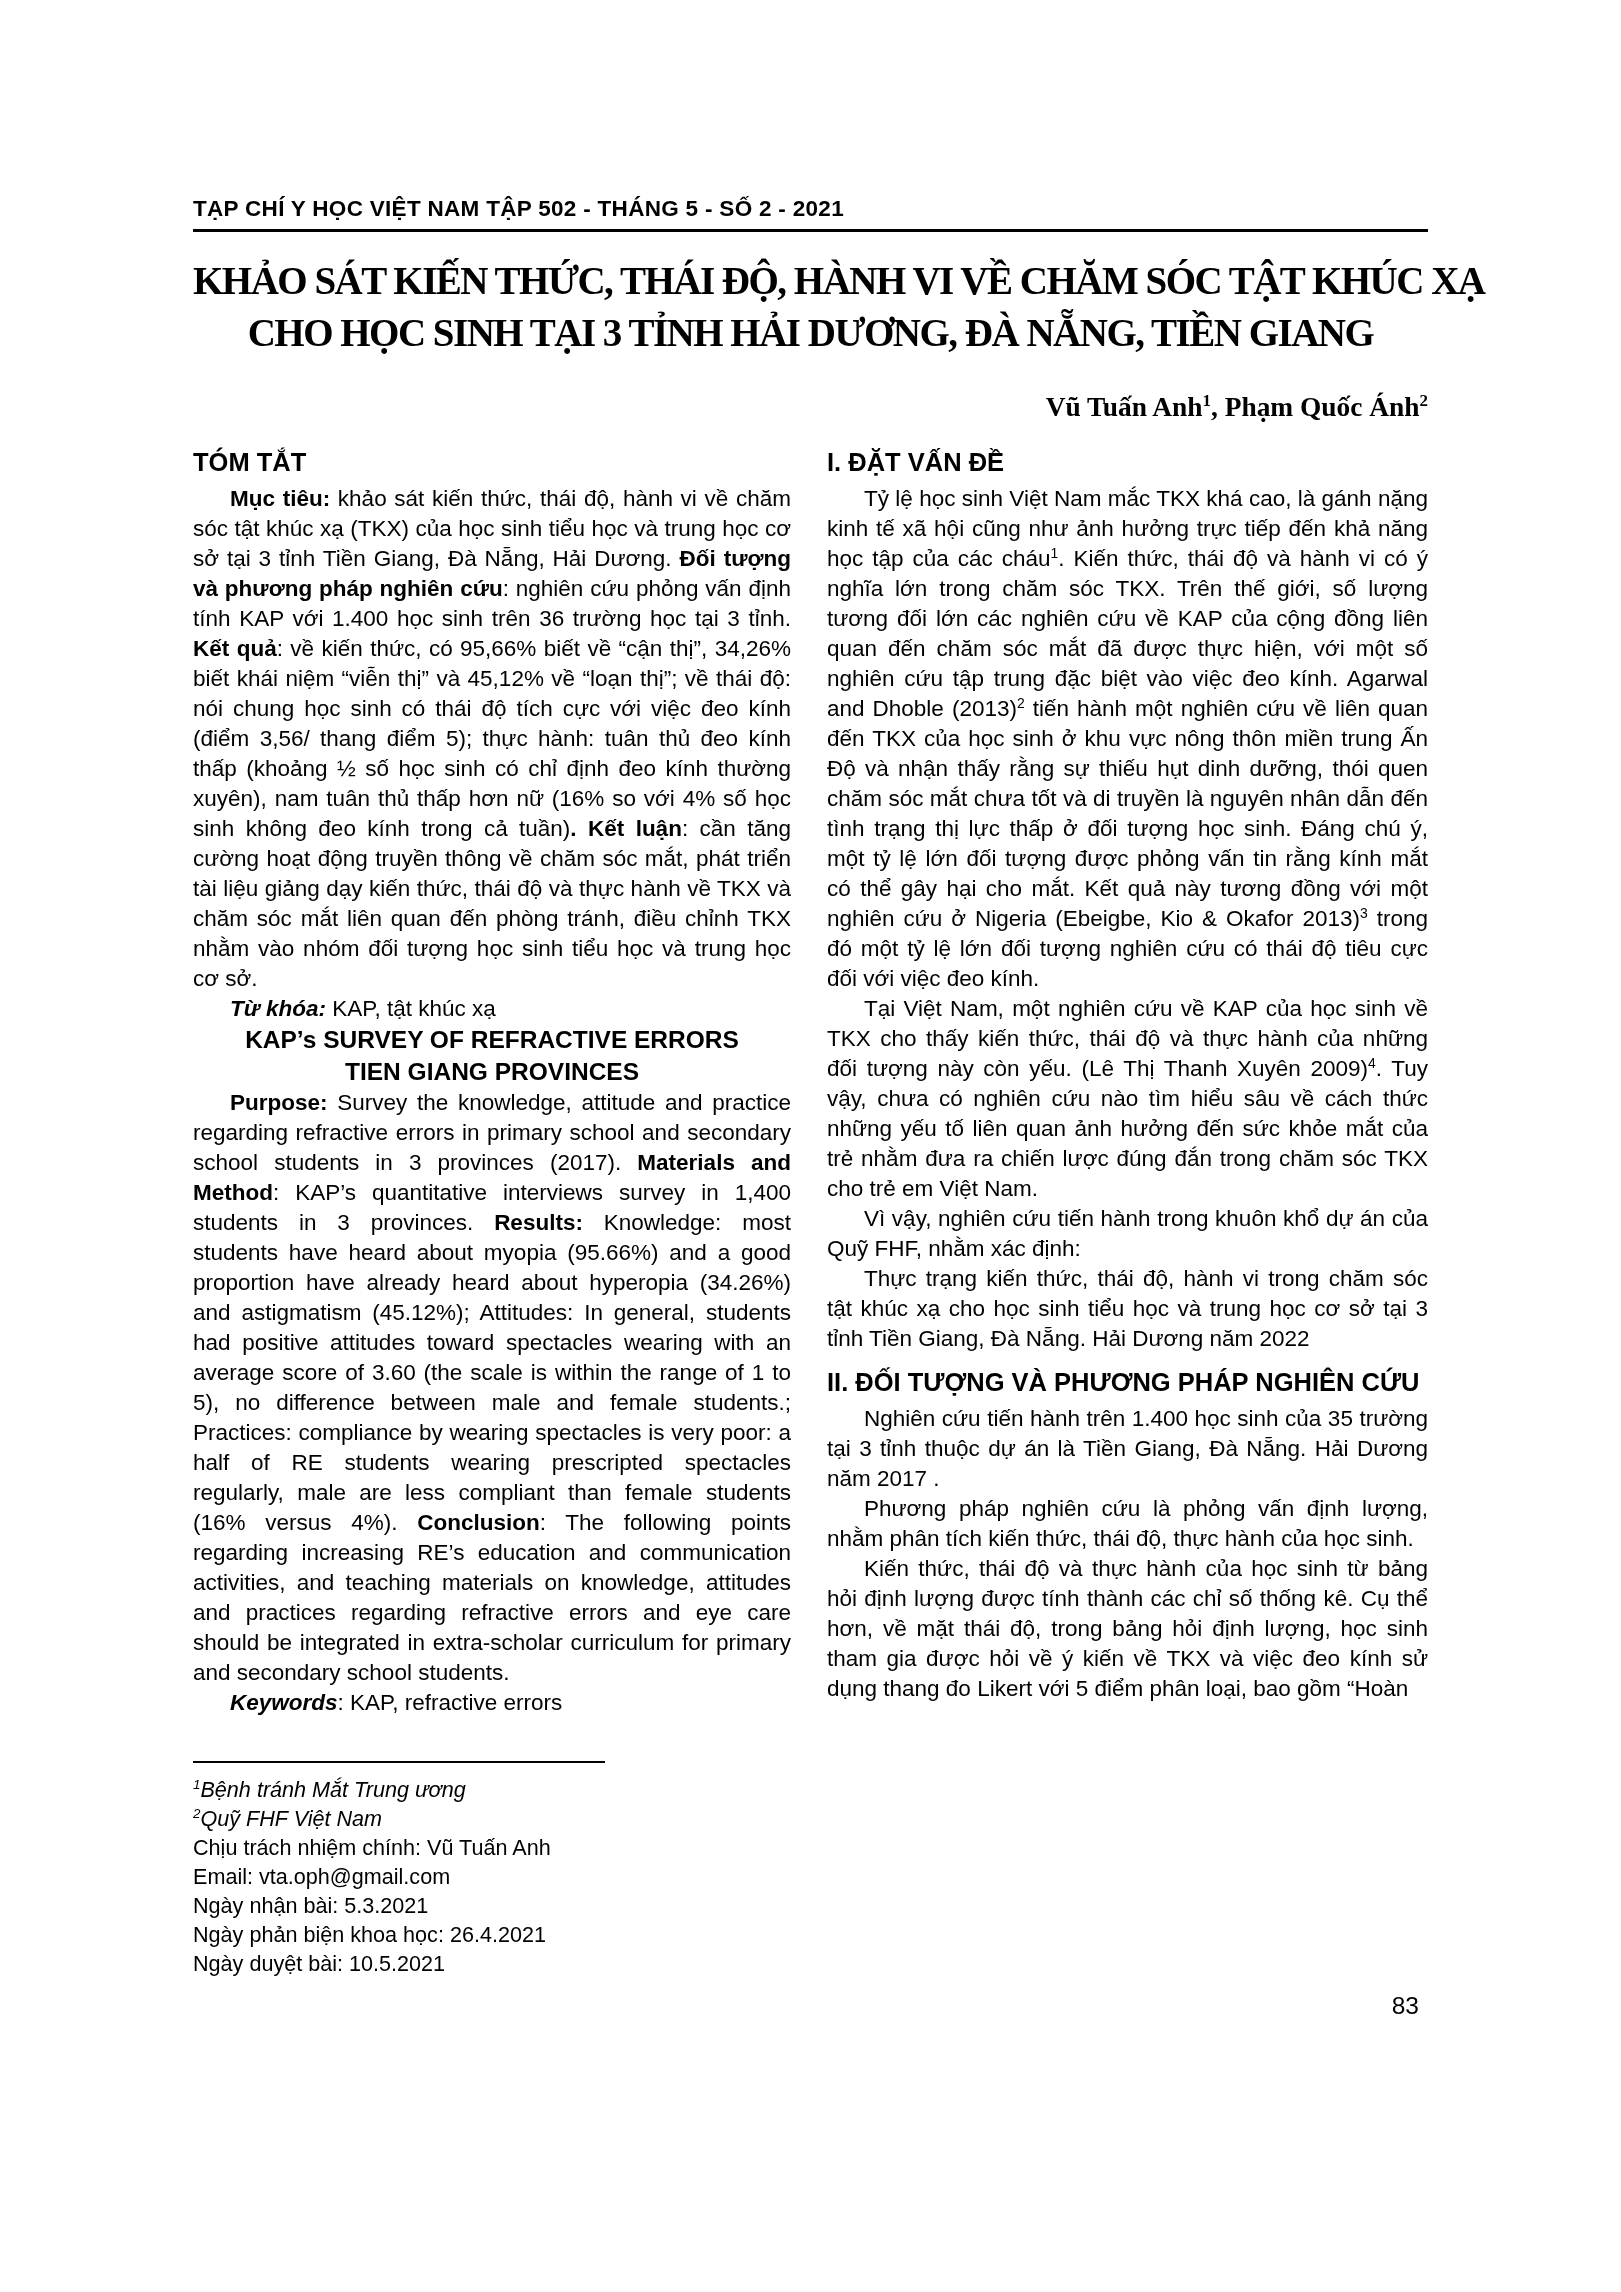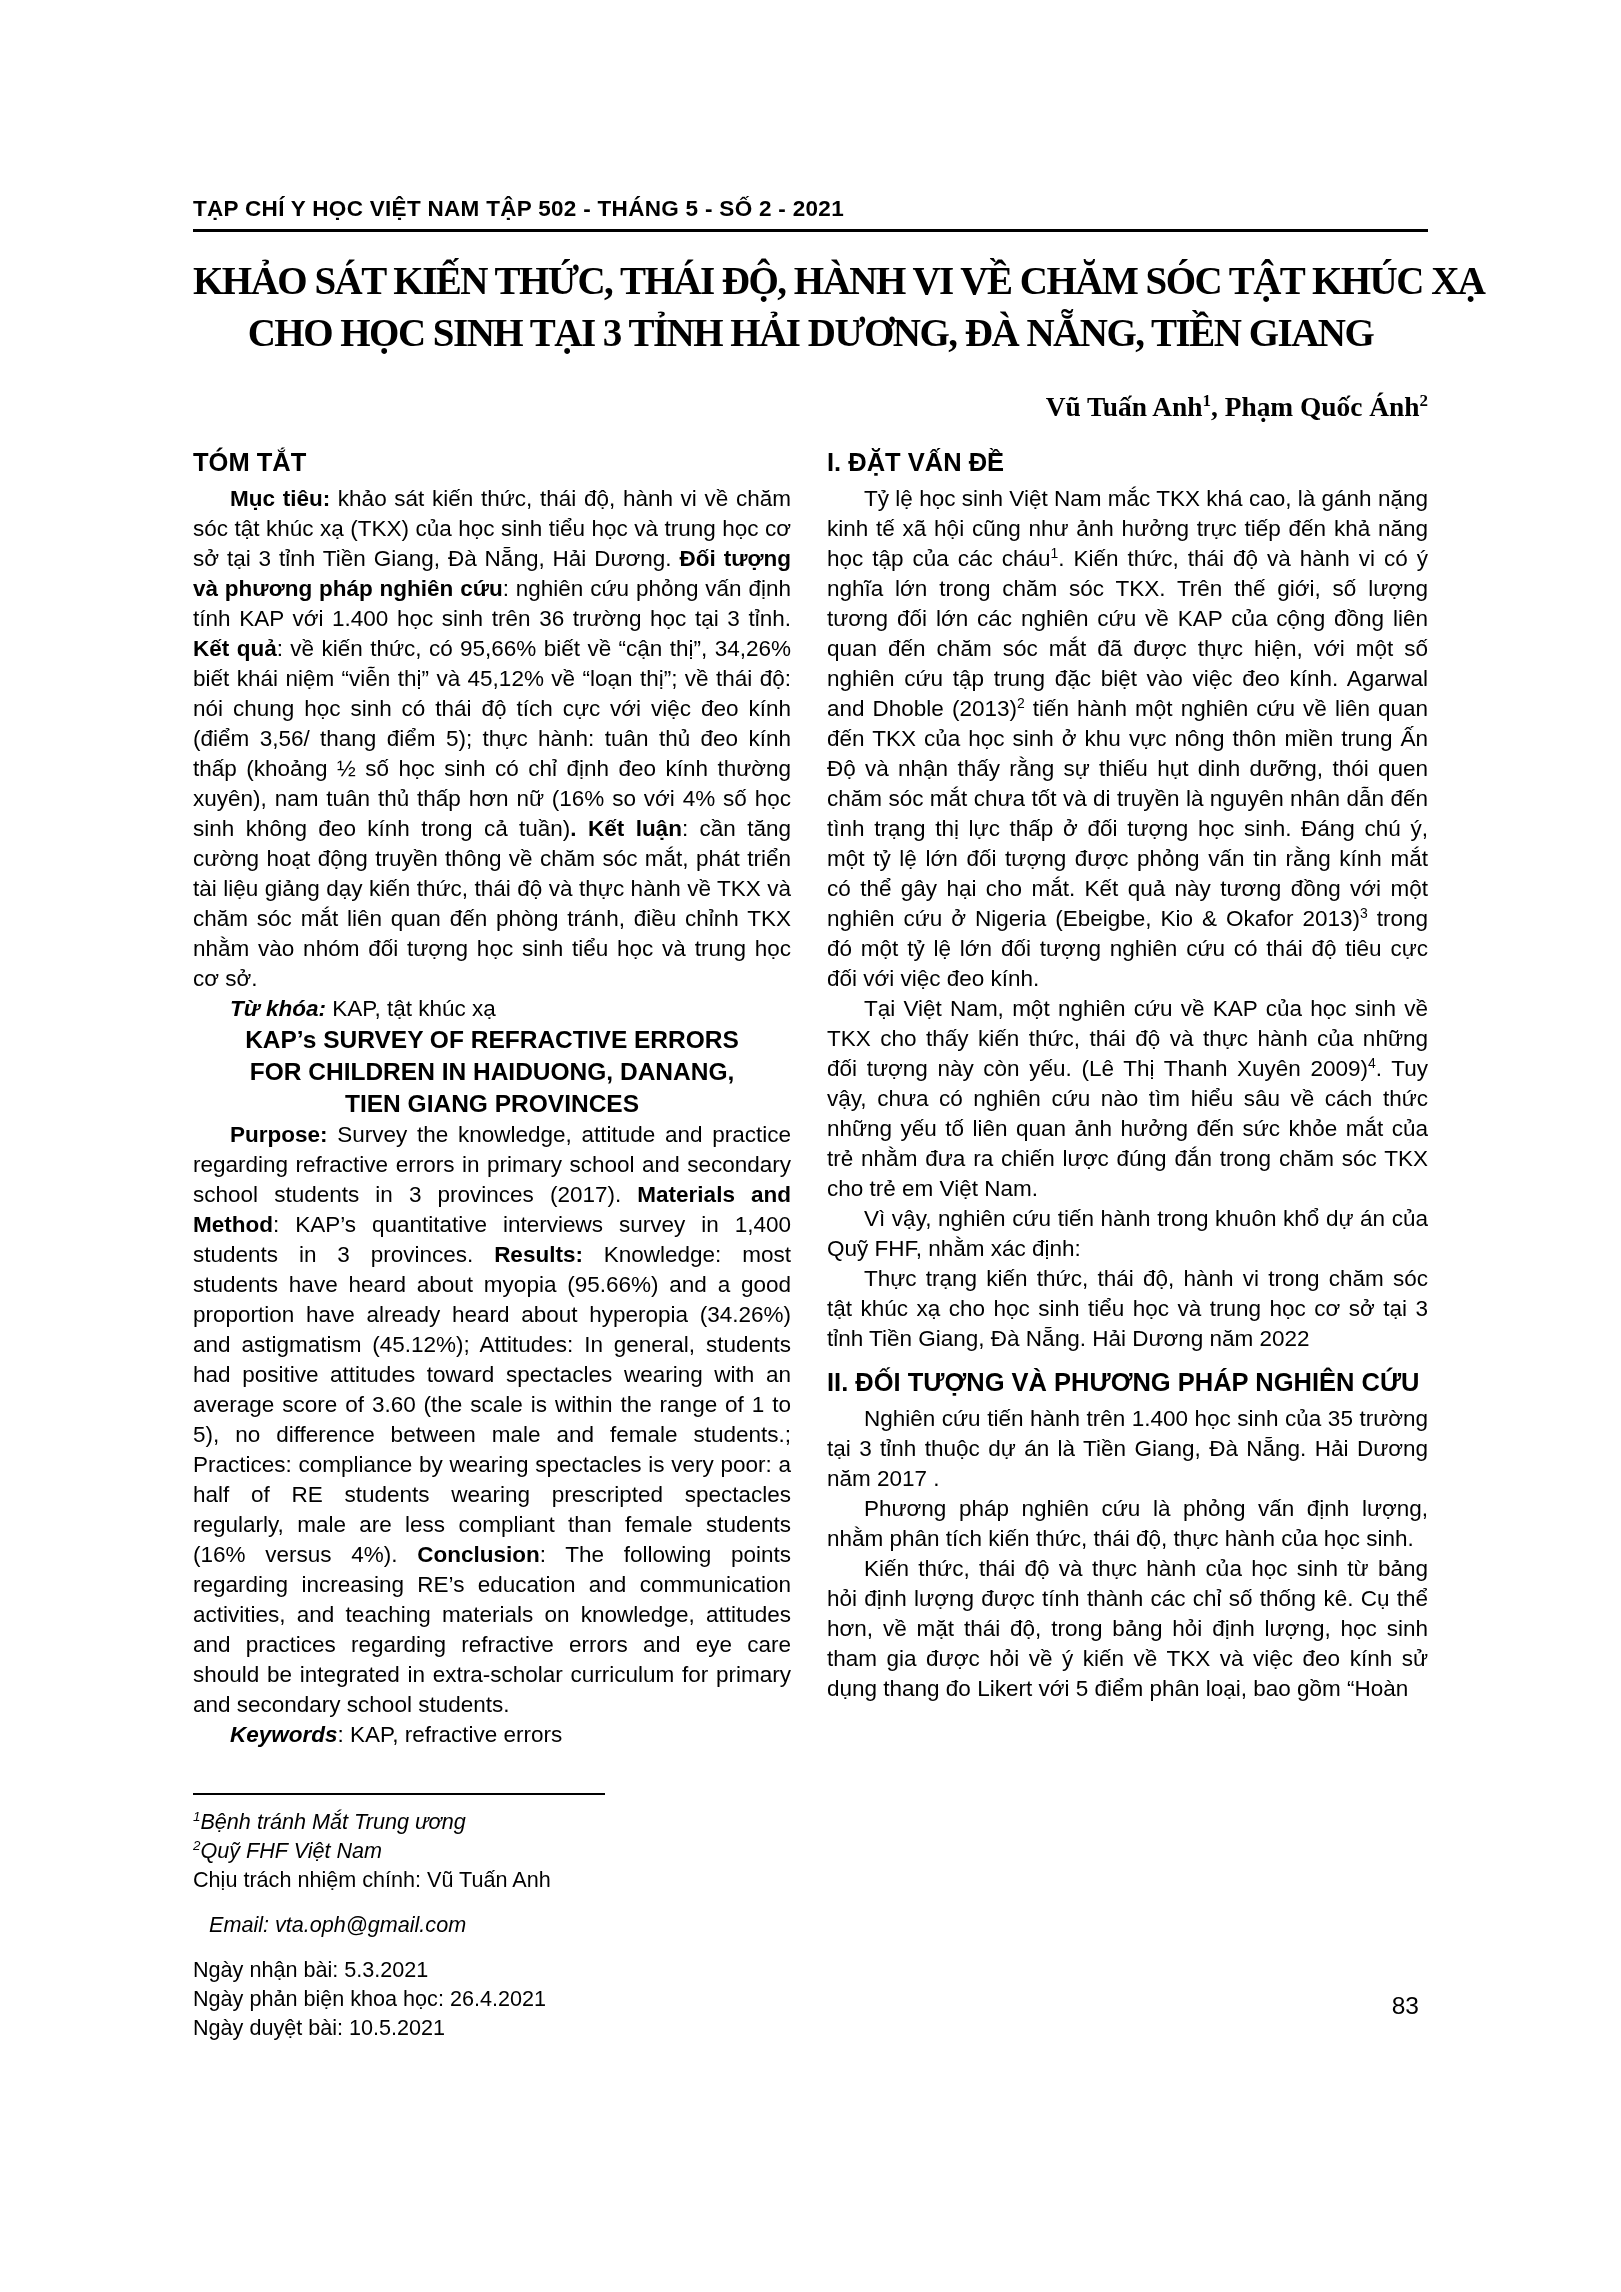--- a/index.html
+++ b/index.html
@@ -53,33 +53,32 @@
 
     <div class="columns">
 
       <div class="col-left">
         <h2 class="sect-heading">TÓM TẮT</h2>
         <p class="body"><span class="b">Mục tiêu:</span><span> khảo sát kiến thức, thái độ, hành vi về chăm sóc tật khúc xạ (TKX) của  học sinh tiểu học và trung học cơ sở tại 3 tỉnh Tiền Giang, Đà Nẵng, Hải Dương. </span><span class="b">Đối tượng và phương pháp nghiên cứu</span><span>: nghiên cứu phỏng vấn định tính KAP với 1.400 học sinh trên 36 trường học tại 3 tỉnh. </span><span class="b">Kết quả</span><span>: về kiến thức, có 95,66% biết về “cận thị”, 34,26% biết khái niệm “viễn thị” và 45,12% về “loạn thị”; về thái độ: nói chung học sinh có thái độ tích cực với việc đeo kính (điểm 3,56/ thang điểm 5); thực hành: tuân thủ đeo kính thấp (khoảng ½ số học sinh có chỉ định đeo kính thường xuyên), nam tuân thủ thấp hơn nữ (16% so với 4% số học sinh không đeo kính trong cả tuần)</span><span class="b">. </span><span class="b">Kết luận</span><span>: cần  tăng cường hoạt động truyền thông về chăm sóc mắt, phát triển tài liệu giảng dạy kiến thức, thái độ và thực hành về TKX và chăm sóc mắt liên quan đến phòng tránh, điều chỉnh TKX nhằm vào nhóm đối tượng học sinh  tiểu học và trung học cơ sở.</span></p>
         <p class="body"><span class="b i">Từ khóa:</span><span> KAP, tật khúc xạ</span></p>
 
         <div class="eng-subtitle">
             <div>KAP’s SURVEY OF REFRACTIVE ERRORS</div>
-            <div>FOR CHILDREN IN HAIDUONG, DANANG,</div>
             <div>TIEN GIANG PROVINCES</div>
           </div>
         <p class="body"><span class="b">Purpose:</span><span> Survey the knowledge, attitude and practice   regarding refractive errors in primary school and secondary school students in 3 provinces (2017). </span><span class="b">Materials and Method</span><span>: KAP’s quantitative interviews survey in 1,400 students in 3 provinces. </span><span class="b">Results:</span><span> Knowledge: most students have heard about myopia (95.66%)  and a good proportion have already heard about hyperopia (34.26%) and astigmatism (45.12%); Attitudes: In general, students had positive attitudes toward spectacles wearing with an average score of 3.60 (the scale is within the range of 1 to 5), no difference between male and female students.; Practices: compliance by wearing spectacles is very poor: a half of RE students wearing prescripted spectacles regularly, male are less compliant than female students (16% versus 4%). </span><span class="b">Conclusion</span><span>: The following points regarding increasing RE’s education and communication activities, and teaching materials on knowledge, attitudes and practices regarding refractive errors and eye care should be integrated in extra-scholar  curriculum for primary and secondary school students.</span></p>
         <p class="body"><span class="b i">Keywords</span><span>: KAP, refractive errors</span></p>
 
         <div class="footnote">
           <hr class="footnote-rule">
           <div>
               <p class="fn-line" style="margin: 0px;"><sup class="i">1</sup><span class="i">Bệnh tránh Mắt Trung ương</span></p>
               <p class="fn-line" style="margin: 0px;"><sup class="i">2</sup><span class="i">Quỹ FHF Việt Nam</span></p>
               <p class="fn-line" style="margin: 0px;"><span>Chịu trách nhiệm chính: Vũ Tuấn Anh</span></p>
-              <p class="fn-line" style="margin: 16px; font-style: italic;"><span>Email: vta.oph@gmail.com</span></p>
+              <p class="fn-line" style="margin: 0px;"><span>Email: vta.oph@gmail.com</span></p>
               <p class="fn-line" style="margin: 0px;"><span>Ngày nhận bài: 5.3.2021</span></p>
               <p class="fn-line" style="margin: 0px;"><span>Ngày phản biện khoa học: 26.4.2021</span></p>
               <p class="fn-line" style="margin: 0px;"><span>Ngày duyệt bài: 10.5.2021</span></p>
             </div>
         </div>
       </div>
 
       <div class="col-right">
         <h2 class="sect-heading">I. ĐẶT VẤN ĐỀ</h2>
         <div>

